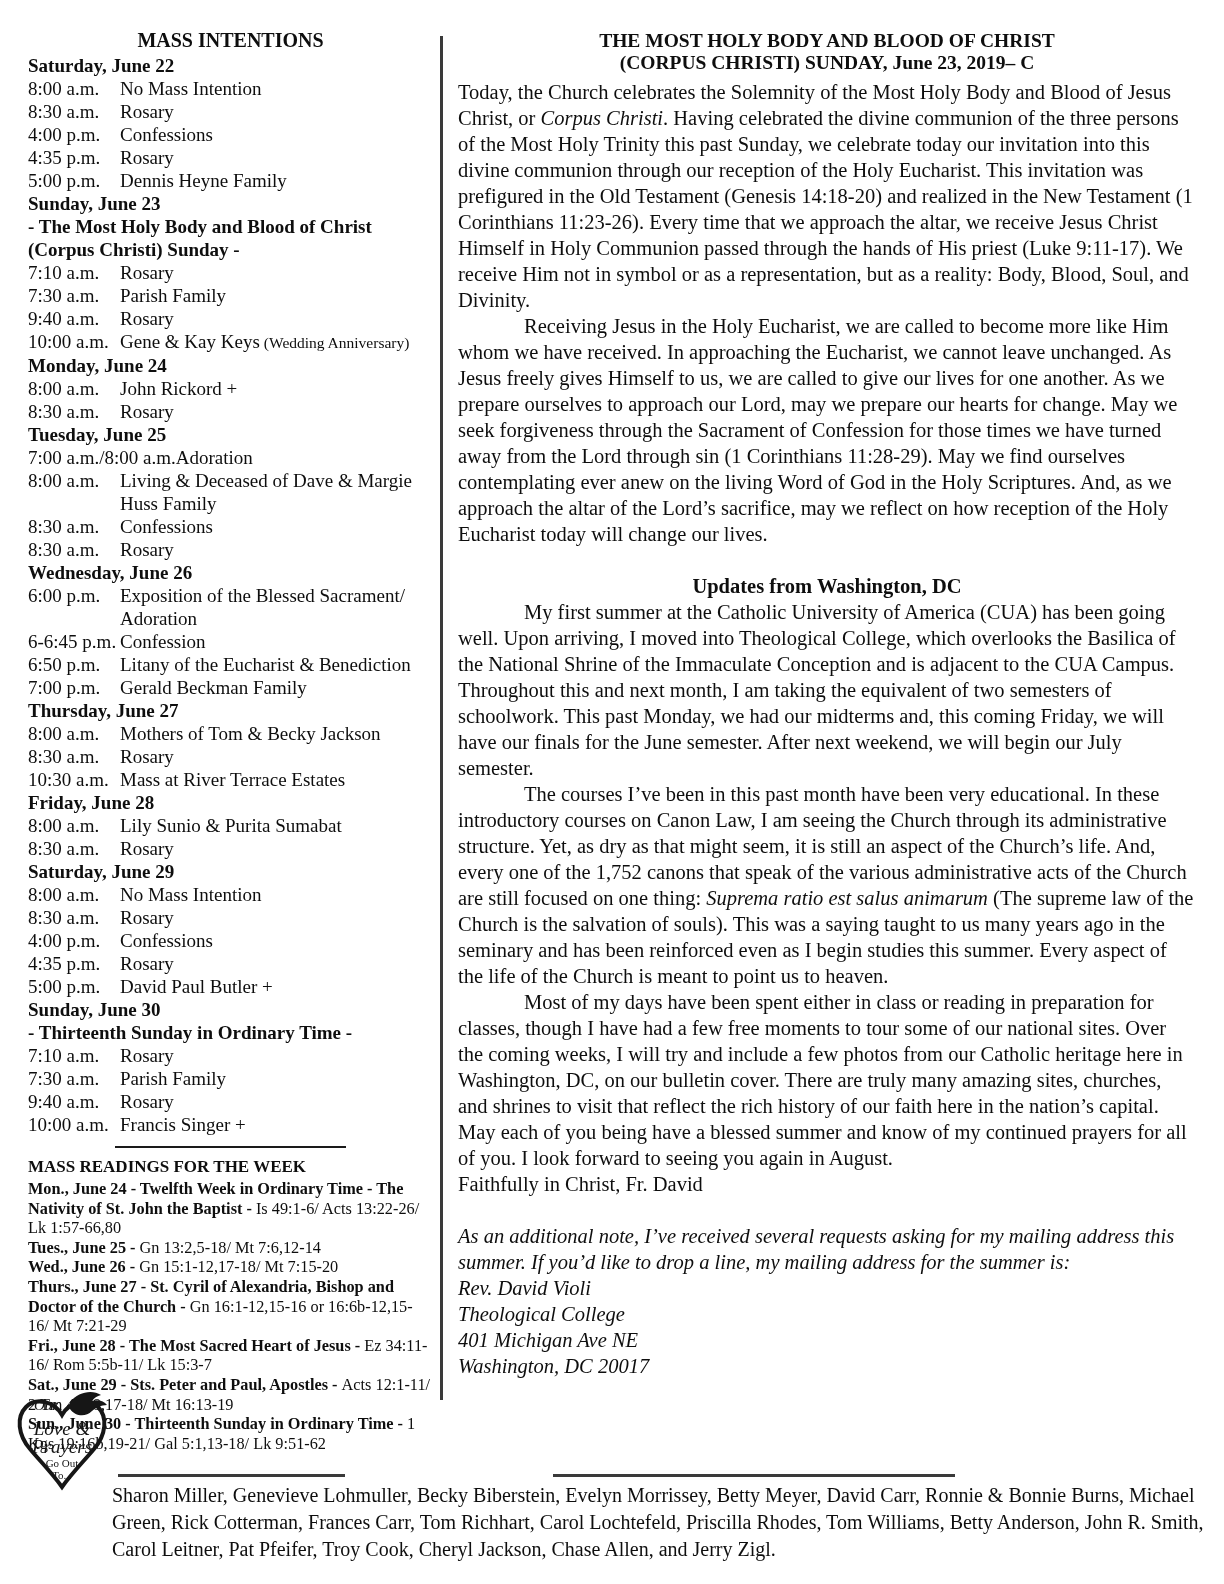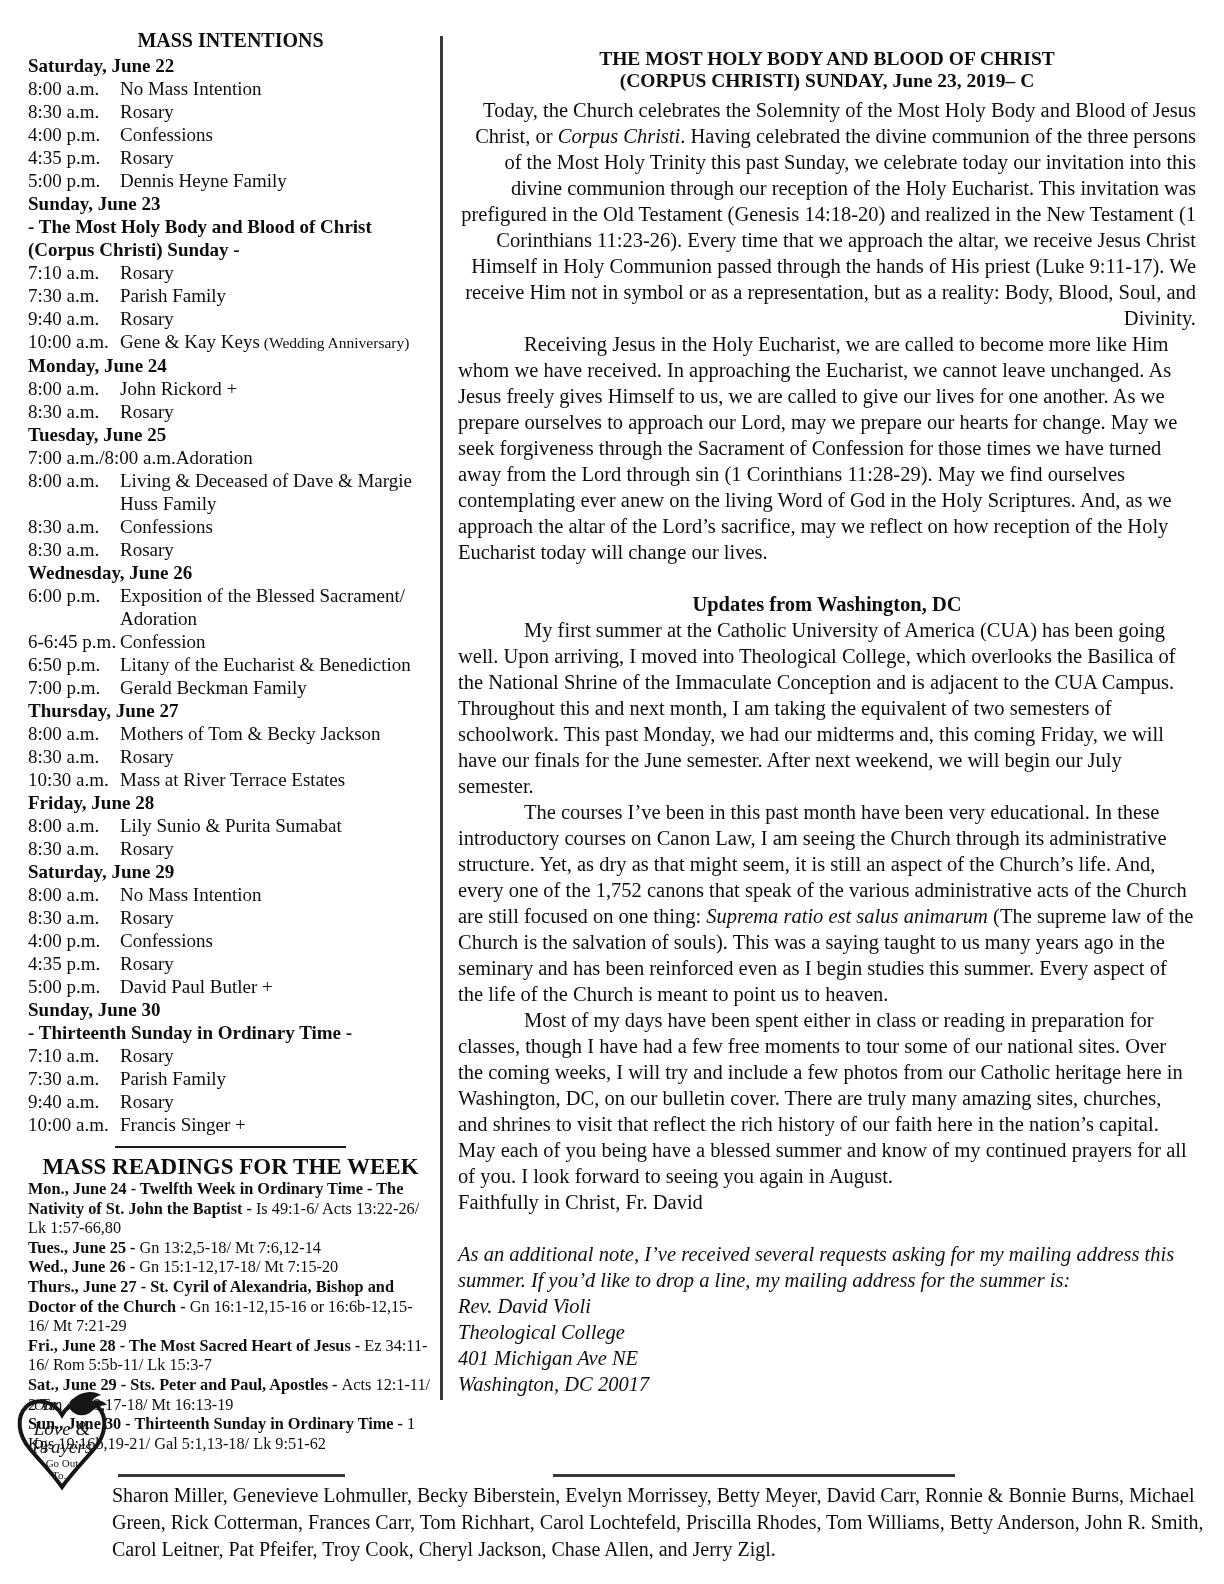--- a/index.html
+++ b/index.html
@@ -9,33 +9,33 @@
   
   .left-col{position:absolute;left:28px;top:28px;width:405px;}
   .mi-title{text-align:center;font-weight:bold;font-size:20px;line-height:24px;margin:0 0 2px 0;}
   .mi-row{display:flex;font-size:19px;line-height:23px;font-family:Liberation Serif, serif;}
   .mi-row[data-kind="day"]{font-weight:bold;}
   .mi-time{flex:0 0 auto;min-width:92px;}
   .mi-desc{flex:1;}
   .mi-note{font-size:15.5px;margin-left:4px;margin-top:28px;}
   .mi-day{width:100%;}
   .intentions-divider{width:231px;height:2px;background:#1a1a1a;margin:10px auto 8px auto;}
-  .rd-title{text-align:center;font-weight:bold;font-size:23px;line-height:21px;margin:8px 0 2px 0;}
+  .rd-title{text-align:left;font-weight:bold;font-size:17px;line-height:21px;margin:8px 0 2px 0;}
   .rd{font-size:16.3px;line-height:19.6px;margin:0;}
   .rd-b{font-weight:bold;}
 
   
   .vdiv{position:absolute;left:440px;top:36px;width:3px;height:1364px;background:#3a3a3a;}
 
   
-  .right-col{position:absolute;left:458px;top:30px;width:738px;margin-top:18px;}
+  .right-col{position:absolute;left:458px;top:30px;width:738px;}
   .rc-h{text-align:center;font-weight:bold;font-size:19.5px;line-height:22px;}
   .rp{font-size:20.5px;line-height:26px;margin:0;}
   .rp.indent{text-indent:66px;}
-  .body-start{margin-top:5px;text-align:right;}
+  .body-start{margin-top:5px;}
   .updates-title{text-align:center;font-weight:bold;font-size:20.5px;line-height:26px;margin:26px 0 0 0;}
   .note-block{margin-top:26px;font-style:italic;}
   .note{font-size:20.5px;line-height:26px;margin:0;}
 
   
   .hr-foot-left{position:absolute;left:118px;top:1474px;width:227px;height:3px;background:#3a3a3a;}
   .hr-foot-right{position:absolute;left:553px;top:1474px;width:402px;height:3px;background:#3a3a3a;}
   .logo{position:absolute;left:12px;top:1389px;width:100px;height:104px;}
   .names{position:absolute;left:112px;top:1482px;width:1092px;font-size:20px;line-height:27px;margin:0;}
 </style>

